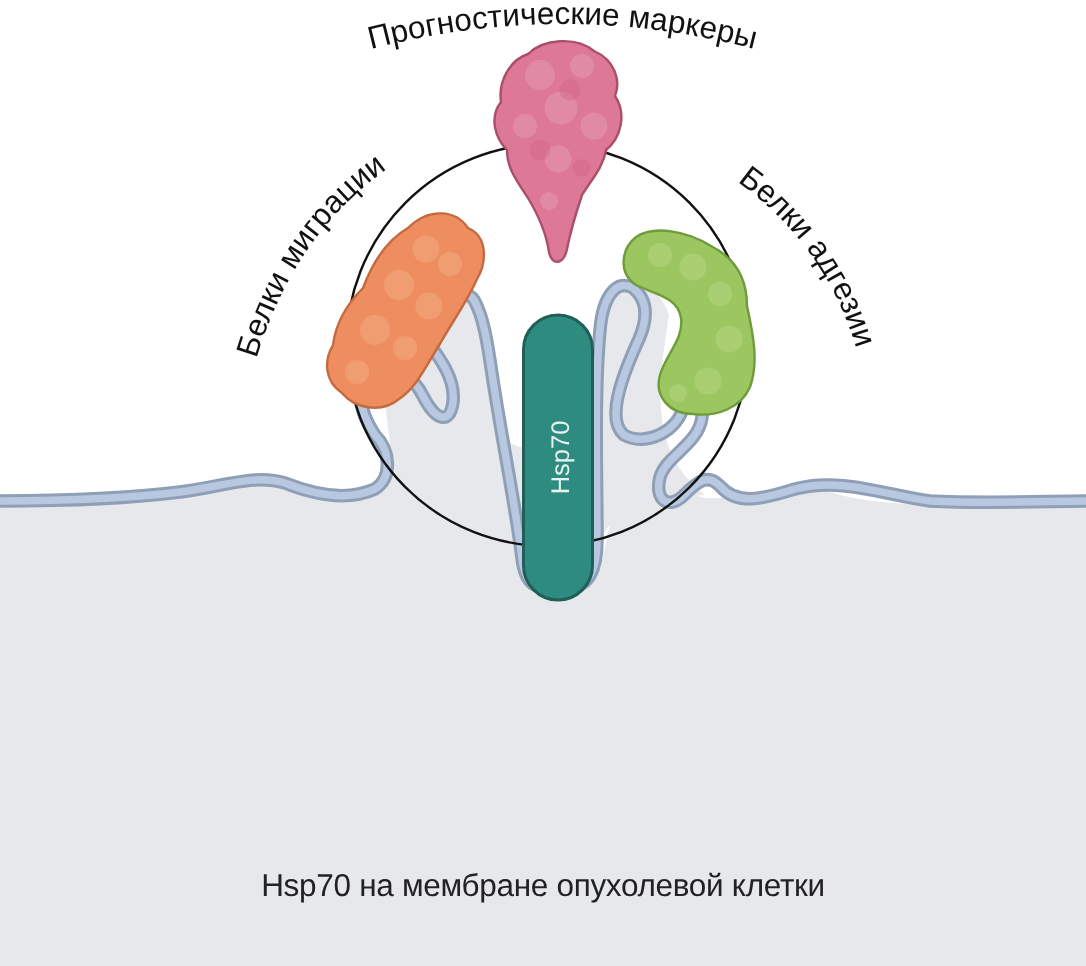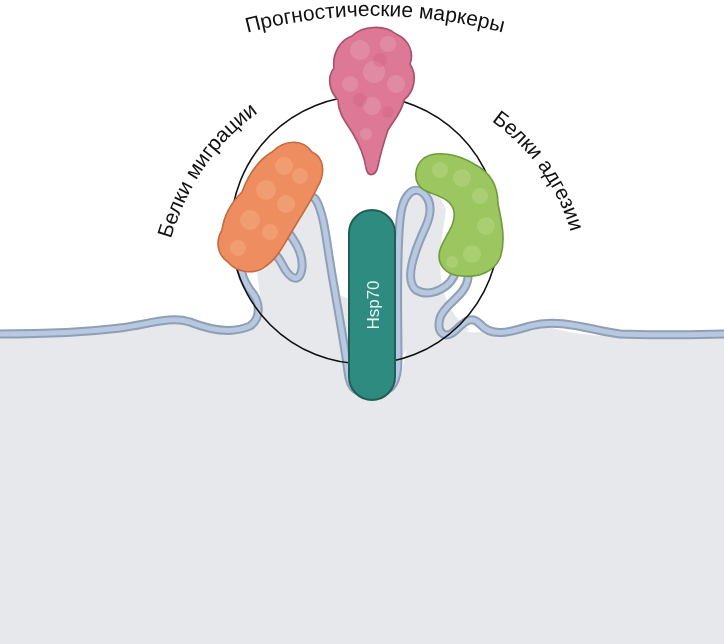--- a/index.html
+++ b/index.html
@@ -138,14 +138,15 @@
     </text>
     <text font-size="21" fill="#111111">
       <textPath href="#arcLeft" startOffset="50%" text-anchor="middle">Белки миграции</textPath>
     </text>
     <text font-size="21" fill="#111111">
       <textPath href="#arcRight" startOffset="50%" text-anchor="middle">Белки адгезии</textPath>
     </text>
   </svg>
 
   <div class="caption">
+    <span>Hsp70 на мембране опухолевой клетки</span>
   </div>
 </div>
 
 </body></html>

